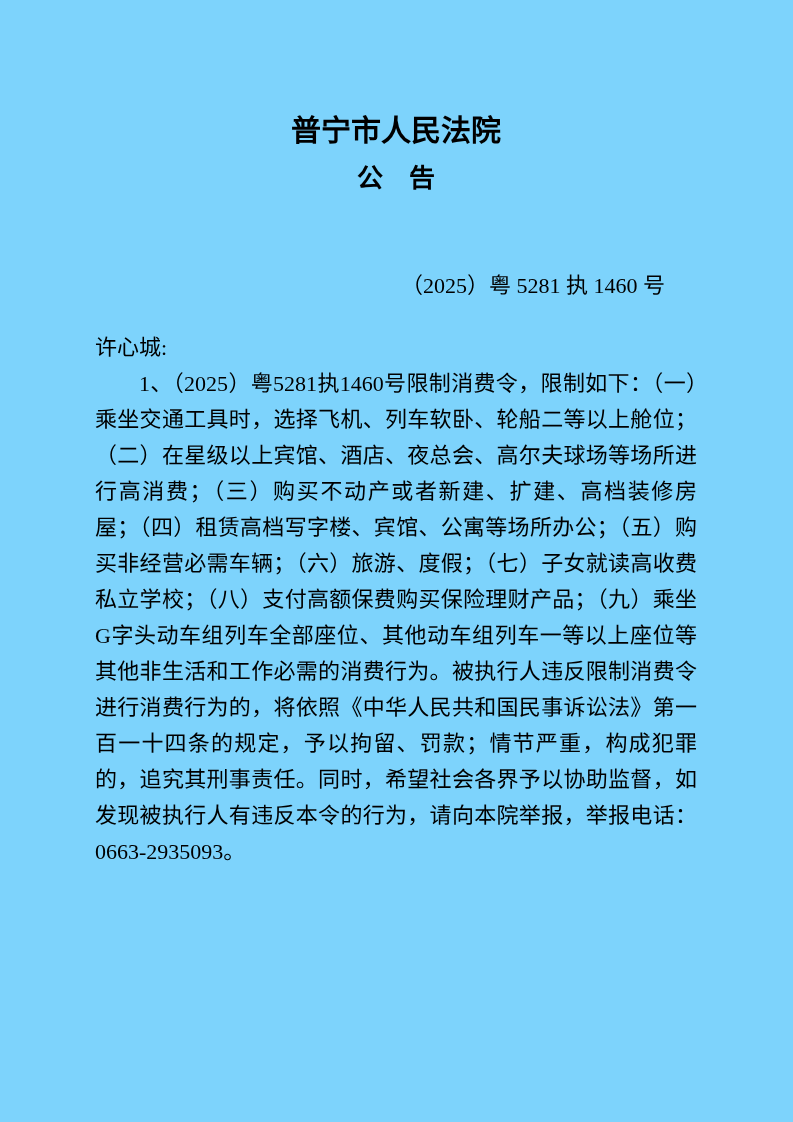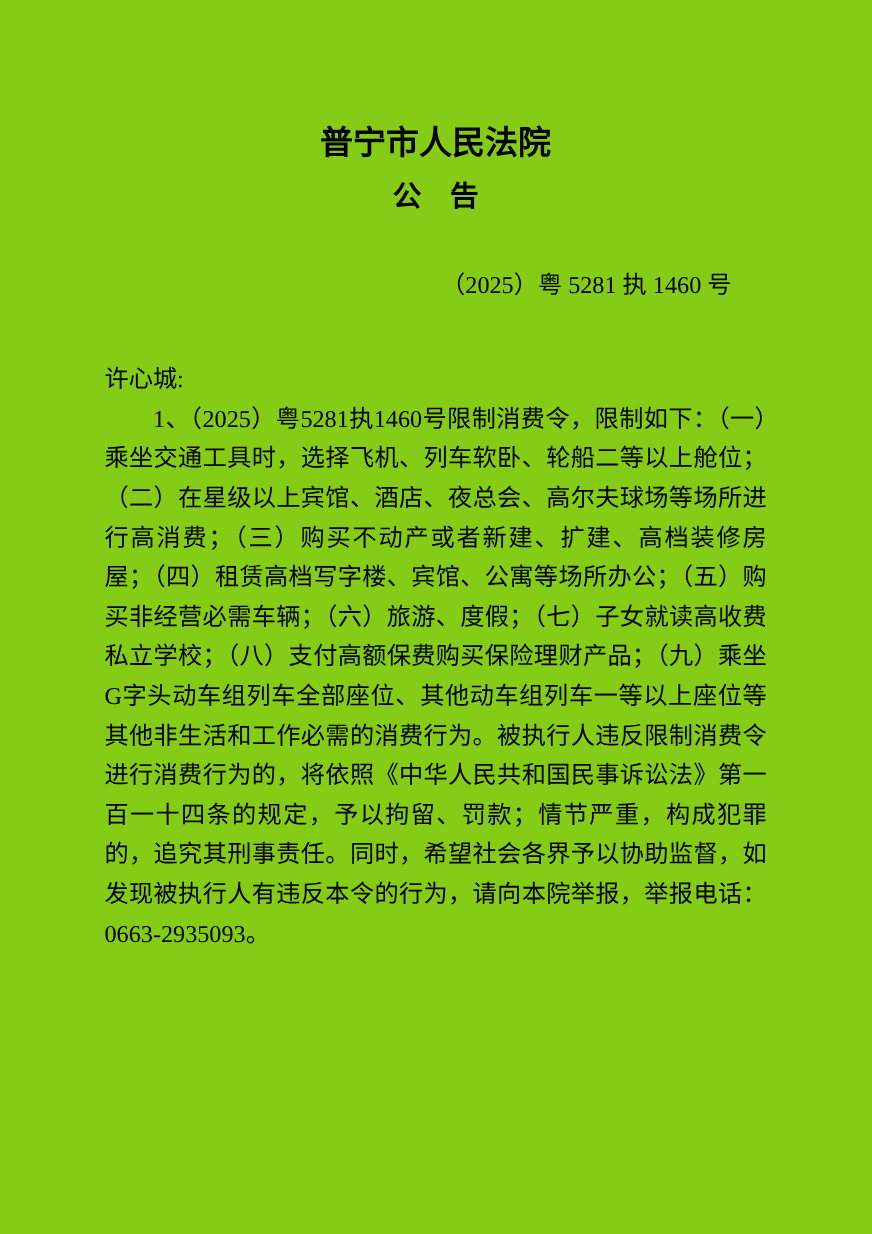--- a/index.html
+++ b/index.html
@@ -5,21 +5,21 @@
 <style>
   html, body {
     margin: 0;
     padding: 0;
     background: #ffffff;
   }
   .page {
     position: relative;
     width: 793px;
     height: 1122px;
-    background: #84cc16;
+    background: #7dd3fc;
     box-sizing: border-box;
     padding: 112px 96px 0 95px;
     font-family: "Liberation Serif", "DejaVu Serif", serif;
     color: #000000;
     overflow: hidden;
   }
   .court-name {
     margin: 0;
     font-size: 30px;
     font-weight: bold;
@@ -30,29 +30,29 @@
   }
   .doc-title {
     margin: 10px 0 0 0;
     font-size: 26px;
     font-weight: bold;
     line-height: 38px;
     text-align: center;
     white-space: pre;
   }
   .case-no {
-    margin-top: 48px;
+    margin-top: 75px;
     padding-right: 32px;
     font-size: 22px;
     line-height: 25px;
     text-align: right;
     white-space: pre;
   }
   .doc-body {
-    margin-top: 56px;
+    margin-top: 32px;
     font-size: 22px;
     line-height: 36px;
     text-align: justify;
     text-justify: inter-ideograph;
   }
   .doc-body p {
     margin: 0;
     text-indent: 2em;
   }
   .doc-body p.no-indent {

